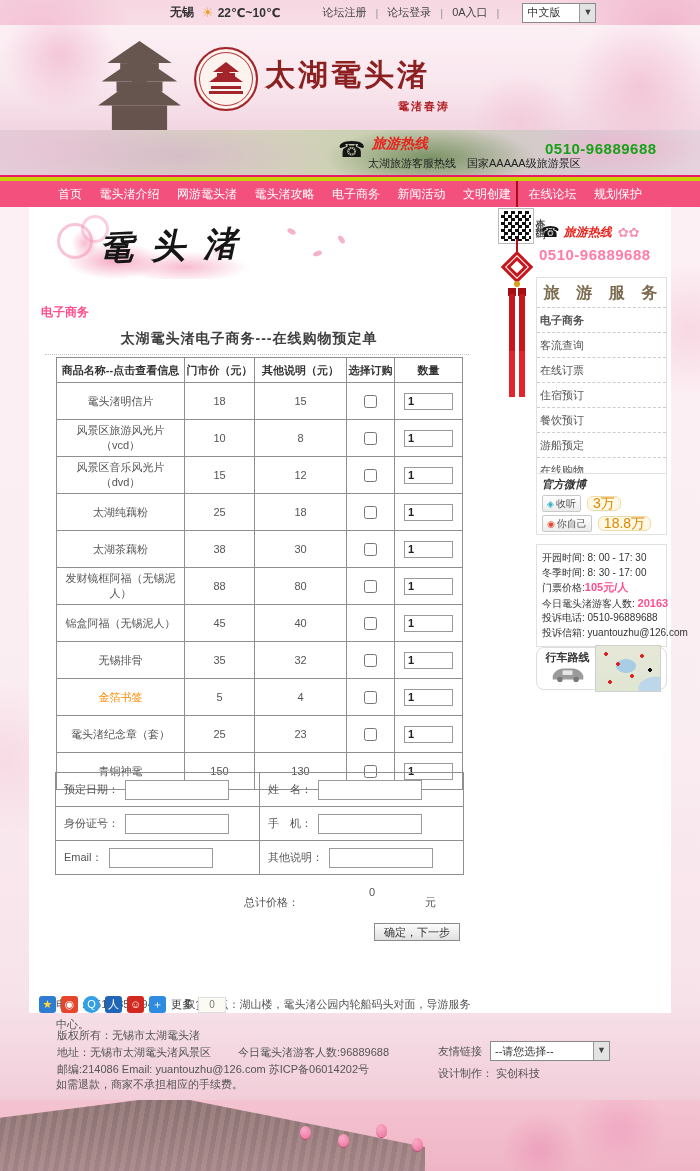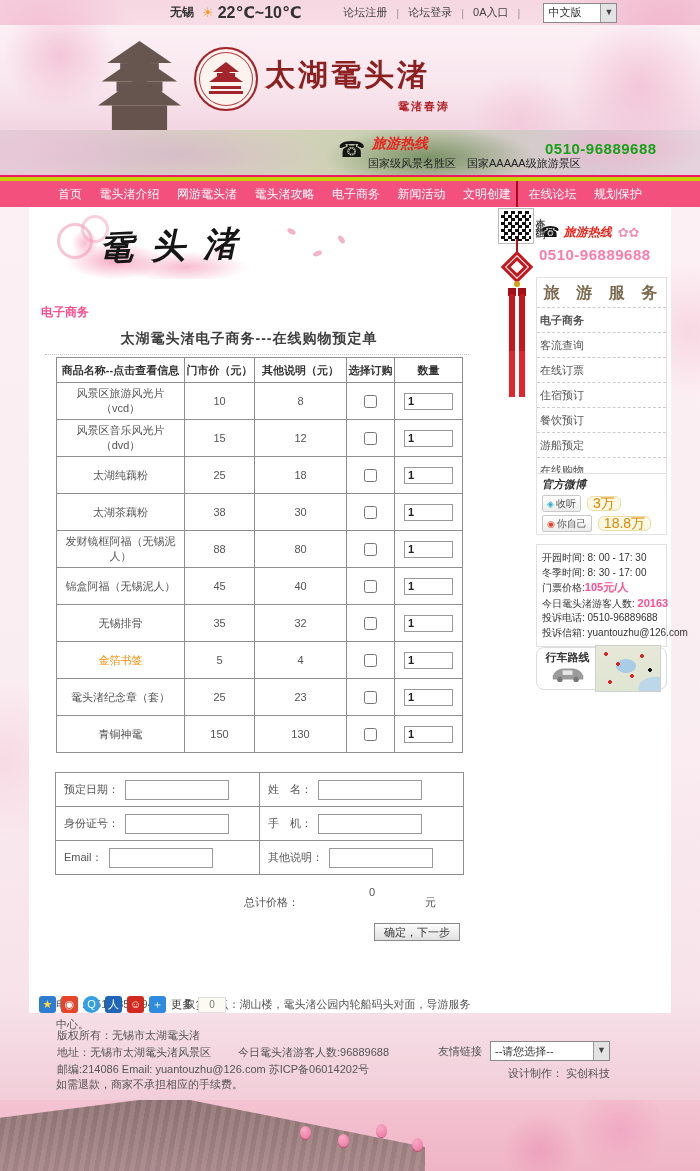--- a/index.html
+++ b/index.html
@@ -8,21 +8,21 @@
     background:
       radial-gradient(circle 130px at 40px 55px, rgba(242,178,203,.85), transparent 75%),
       radial-gradient(circle 150px at 665px 45px, rgba(240,172,198,.9), transparent 75%),
       radial-gradient(circle 90px at 690px 330px, rgba(245,200,216,.6), transparent 75%),
       radial-gradient(circle 110px at 5px 760px, rgba(246,205,219,.55), transparent 75%),
       linear-gradient(180deg,#f6d7e2 0px,#fdf0f4 120px,#fcEFf3 330px,#faedf1 720px,#f7e2e9 1000px,#f0c9d5 1120px,#eec4d1 1171px);}
   
   .topbar{position:absolute;left:0;top:0;width:100%;height:25px;display:flex;align-items:center;font-size:11px;color:#444;}
   .topbar .city{margin-left:170px;font-weight:bold;color:#333;font-size:12px;}
   .topbar .sun{color:#f59a1e;margin:0 4px 0 8px;font-size:13px;}
-  .topbar .temp{font-weight:bold;color:#333;font-size:16px;}
+  .topbar .temp{font-weight:bold;color:#333;font-size:12px;}
   .toplinks{display:flex;align-items:center;margin-left:42px;}
   .toplink{color:#444;text-decoration:none;cursor:pointer;}
   .toplinks .sep{color:#999;margin:0 9px;}
   .selectbox{display:flex;align-items:center;height:18px;border:1px solid #8a8a8a;background:#fff;font-size:11px;color:#333;}
   .selectbox .val{padding:0 4px;flex:1;white-space:nowrap;}
   .selectbox .arrow{width:15px;height:100%;background:#e3e3e3;border-left:1px solid #999;text-align:center;line-height:17px;font-size:9px;color:#444;}
   .lang{width:72px;margin-left:14px;}
   
   .header{position:absolute;left:0;top:25px;width:100%;height:105px;
     background:
@@ -140,21 +140,21 @@
       radial-gradient(ellipse 16px 11px at 30px 20px,#aacde6 60%,transparent 65%),
       radial-gradient(ellipse 28px 18px at 60px 42px,#bcd6ea 60%,transparent 65%),
       linear-gradient(#e7e7d8,#dfe6d2);}
   
   .footer{position:absolute;left:0;top:1013px;width:100%;height:87px;}
   .f-left{position:absolute;left:57px;top:14px;font-size:11px;color:#555;line-height:17px;}
   .f-line2 .hot{margin-left:24px;}
   .f-right{position:absolute;left:438px;top:28px;font-size:11px;color:#555;}
   .f-links{display:flex;align-items:center;gap:8px;}
   .f-sel{width:118px;}
-  .f-design{margin-top:5px;text-align:right;}
+  .f-design{margin-top:5px;}
   
   .bottom{position:absolute;left:0;top:1100px;width:100%;height:71px;overflow:hidden;
     background:
       radial-gradient(circle 60px at 620px 30px, rgba(240,164,193,.8), transparent 75%),
       radial-gradient(circle 50px at 540px 50px, rgba(236,152,184,.7), transparent 75%),
       linear-gradient(180deg,#f4c3d1,#efb5c6);}
   .roof{position:absolute;left:-15px;top:-4px;width:440px;height:85px;
     background:repeating-linear-gradient(100deg,#5a4c46 0 5px,#706057 5px 10px);
     clip-path:polygon(0 28%,42% 0,100% 60%,100% 100%,0 100%);opacity:.92;}
   .roof::after{content:'';position:absolute;left:0;top:0;width:100%;height:100%;background:linear-gradient(180deg,rgba(244,195,209,.25),rgba(244,195,209,.45));}
@@ -209,21 +209,21 @@
         </g>
       </svg>
     </div>
     <div class="site-title">太湖鼋头渚</div>
     <div class="seal-text">鼋渚春涛</div>
   </div>
 
   <div class="strip">
     <span class="phone-big">☎</span>
     <span class="hl-label">旅游热线</span>
-    <span class="badges">国家级风景名胜区　国家AAAAA级旅游景区</span>
+    <span class="badges">太湖旅游客服热线　国家AAAAA级旅游景区</span>
     <span class="hl-number">0510-96889688</span>
   </div>
   <div class="line-m"></div>
   <div class="line-g"></div>
 
   <div class="nav">
     <div class="navitems">
 
     <a class="navitem">首页</a>
         <a class="navitem">鼋头渚介绍</a>
@@ -265,20 +265,27 @@
 
           <th>商品名称--点击查看信息</th>
               <th>门市价（元）</th>
               <th>其他说明（元）</th>
               <th>选择订购</th>
               <th>数量</th>
             </tr>
         </thead>
         <tbody>
 
+            <tr>
+              <td class="pname">鼋头渚明信片</td>
+              <td>18</td>
+              <td>15</td>
+              <td><input type="checkbox" class="chk" style=""></td>
+              <td><input class="qty" value="1" style=""></td>
+            </tr>
 
             <tr>
               <td class="pname">风景区旅游风光片（vcd）</td>
               <td>10</td>
               <td>8</td>
               <td><input type="checkbox" class="chk" style=""></td>
               <td><input class="qty" value="1" style=""></td>
             </tr>
 
             <tr>

